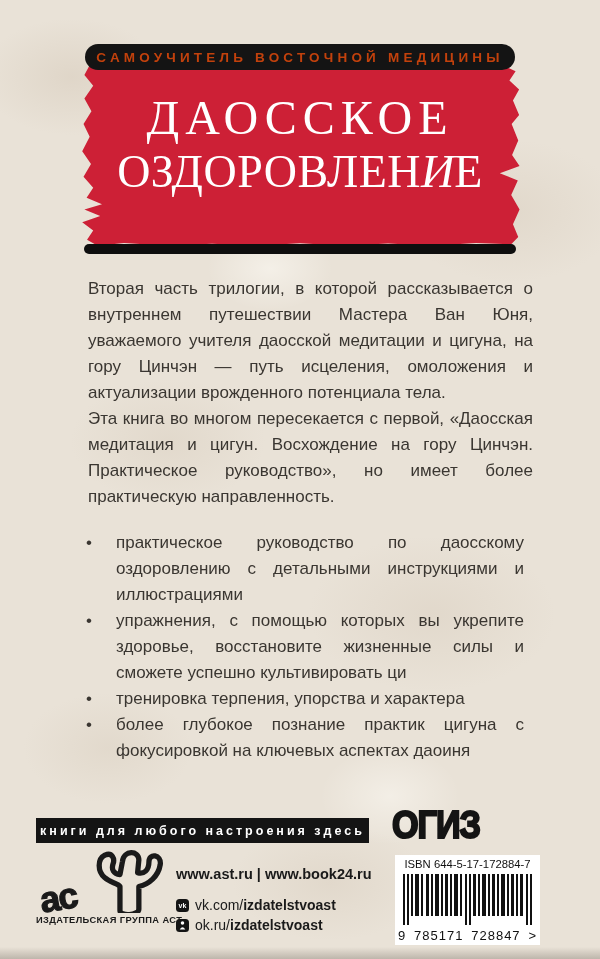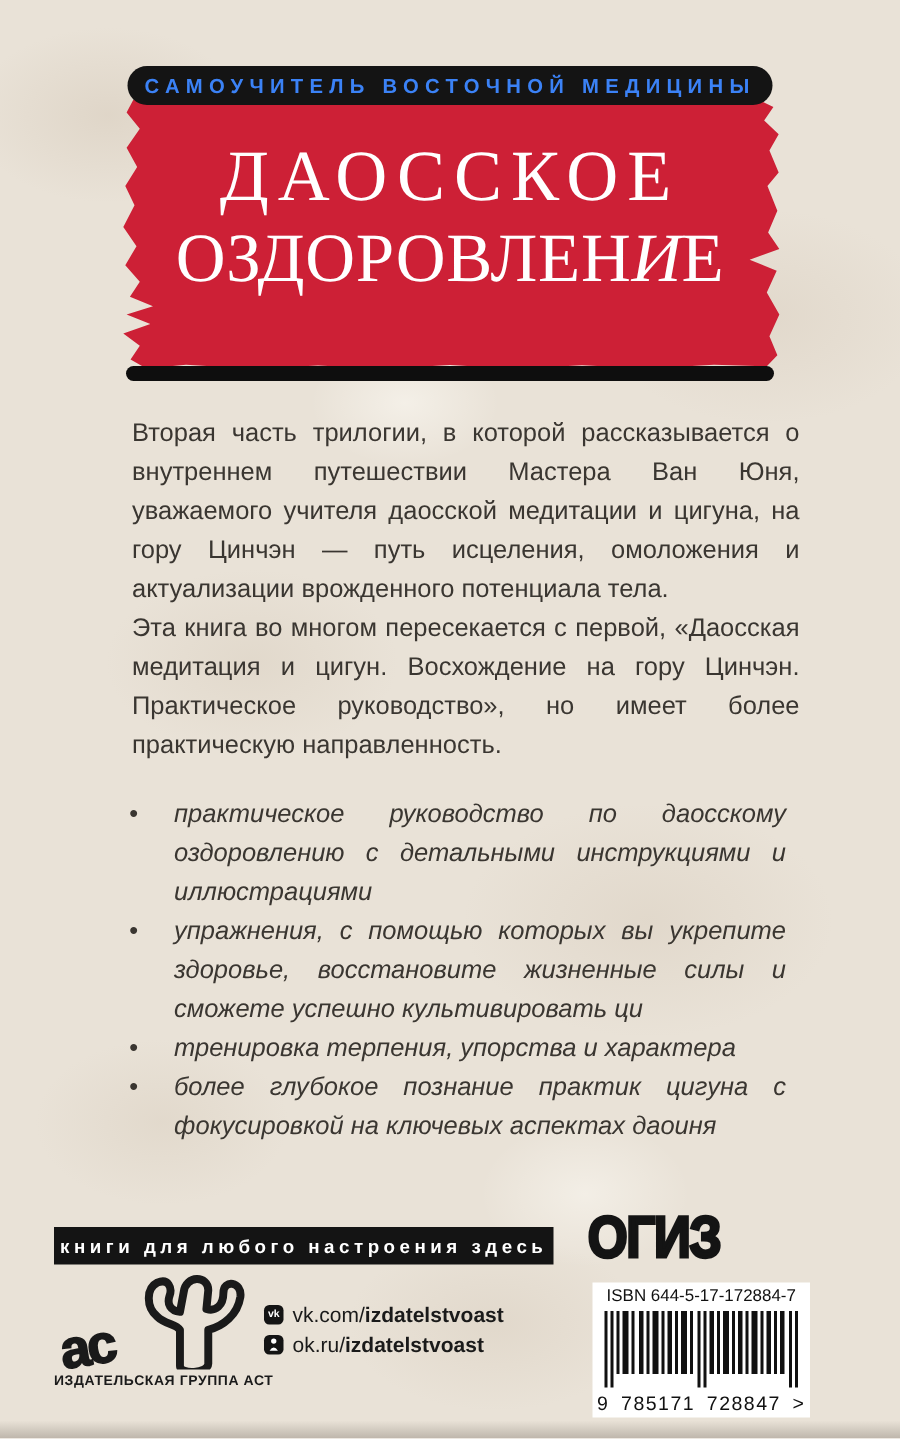--- a/index.html
+++ b/index.html
@@ -16,42 +16,42 @@
       radial-gradient(ellipse 150px 90px at 55% 92%, rgba(198,182,162,.22), transparent 65%),
       radial-gradient(ellipse 90px 60px at 45% 28%, rgba(255,253,248,.5), transparent 70%),
       radial-gradient(ellipse 100px 70px at 65% 83%, rgba(255,253,248,.45), transparent 70%);
   }
   .page::after{content:"";position:absolute;left:0;right:0;bottom:0;height:12px;
     background:linear-gradient(to bottom, rgba(0,0,0,0), rgba(60,50,40,.25));pointer-events:none;}
 
   
   .tagline-pill{position:absolute;left:85px;top:44px;width:430px;height:26px;background:#141414;
     border-radius:13px;display:flex;align-items:center;justify-content:center;z-index:3;}
-  .tagline-pill span{color:#3b82f6;font-weight:700;font-size:13.5px;letter-spacing:4.2px;white-space:nowrap;}
+  .tagline-pill span{color:#c2410c;font-weight:700;font-size:13.5px;letter-spacing:4.2px;white-space:nowrap;}
 
   
   .red-banner{position:absolute;left:80px;top:64px;width:440px;height:182px;background:#cd2036;z-index:2;
     clip-path:polygon(2% 1.5%,6% .4%,14% 1.6%,24% .5%,34% 1.9%,44% .7%,54% 1.8%,64% .5%,74% 1.7%,84% .6%,91% 1.9%,96% .6%,
       99% 4%,97.6% 9%,99.8% 14%,98.4% 20%,99.8% 28%,98.1% 33%,99.6% 42%,98.2% 50%,99.9% 56%,95.4% 60%,99.5% 64%,98% 72%,99.9% 80%,98.4% 88%,99.6% 95%,98% 99%,
       90% 98.4%,80% 99.8%,70% 98.6%,60% 99.9%,50% 98.5%,40% 99.9%,30% 98.7%,20% 99.9%,10% 98.4%,4% 99.8%,
       1.6% 96.5%,3% 91.5%,.5% 87%,4.6% 83.5%,1% 80%,5% 77%,1.5% 73.5%,3% 68%,.8% 62%,2.5% 55%,.5% 48%,2.2% 40%,.8% 33%,2.6% 26%,1% 19%,3% 12%,1% 6%);}
   .title{position:relative;padding-top:27px;text-align:center;color:#fff;
     font-family:"Liberation Serif",serif;line-height:54px;}
   .title .l1{font-size:48px;letter-spacing:6px;}
   .title .l2{font-size:46px;letter-spacing:.5px;}
   .title .swash{font-style:italic;letter-spacing:0;}
   .red-underbar{position:absolute;left:84px;top:244px;width:432px;height:10px;background:#0e0e0e;border-radius:5px;z-index:2;}
 
   
   .description{position:absolute;left:88px;top:276px;width:445px;color:#3a3631;
     font-size:17px;line-height:26px;text-align:justify;}
   .description p{margin:0;}
   .bullets{position:absolute;left:79px;top:530px;width:445px;margin:0;padding:0;list-style:none;
     color:#3a3631;font-size:17px;line-height:26px;text-align:justify;}
-  .bullets li{position:relative;padding-left:37px;margin:0;font-style:italic;}
+  .bullets li{position:relative;padding-left:37px;margin:0;}
   .bullets li::before{content:"\2022";position:absolute;left:7px;top:0;color:#3a3631;}
 
   
   .slogan-bar{position:absolute;left:36px;top:818px;width:333px;height:25px;background:#141414;
     display:flex;align-items:center;justify-content:center;}
   .slogan-bar span{color:#fff;font-weight:700;font-size:12.5px;letter-spacing:3px;white-space:nowrap;}
 
   
   .ogiz{position:absolute;left:387px;top:803px;width:98px;height:44px;display:flex;align-items:center;justify-content:center;
     font-weight:700;font-size:36px;color:#141414;-webkit-text-stroke:2px #141414;letter-spacing:-1px;
@@ -119,20 +119,21 @@
 
   <div class="ast">
     <svg class="ast-cactus" width="82" height="68" viewBox="0 0 64 54">
       <path d="M28,52 L28,33 C26,30 20,30 16,26 C10,21 10,11 16,8 C22,5.5 24,11 22.5,15 C21,19.5 23,23 28,23.5 L30,13 C31,4 43,4 43,12 L42,22 C47,23.5 51,20 51,13.5 C51,6 61,7.5 60,15.5 C58.5,25 51,31 43,33 L43,51 C43,56 28,57 28,52 Z" fill="none" stroke="#1a1a1a" stroke-width="4.2" stroke-linejoin="round" stroke-linecap="round"></path>
     </svg>
     <div class="ast-word">ас</div>
     <div class="ast-caption">ИЗДАТЕЛЬСКАЯ ГРУППА АСТ</div>
   </div>
 
   <div class="links">
+    <div class="sites">www.ast.ru | www.book24.ru</div>
     <div class="srow">
       <span class="sicon">
           <span class="vk-glyph">vk</span>
         </span>
       <span><span>vk.com/</span><b>izdatelstvoast</b></span>
     </div>
     <div class="srow">
       <span class="sicon">
         <svg width="11" height="11" viewBox="0 0 13 13">
           <circle cx="6.5" cy="3.6" r="2.1" fill="#fff"></circle>

